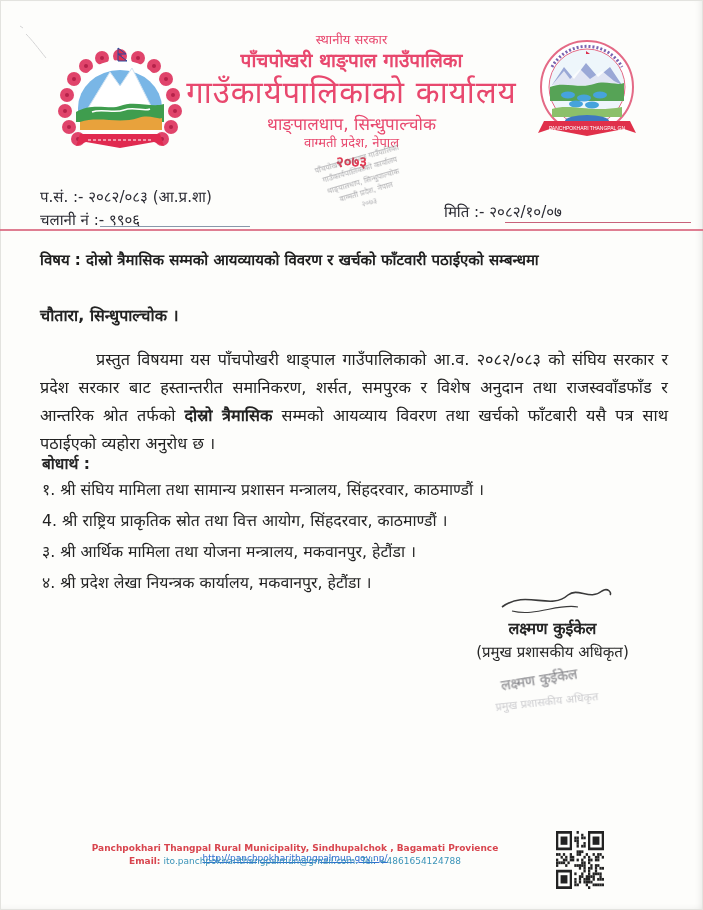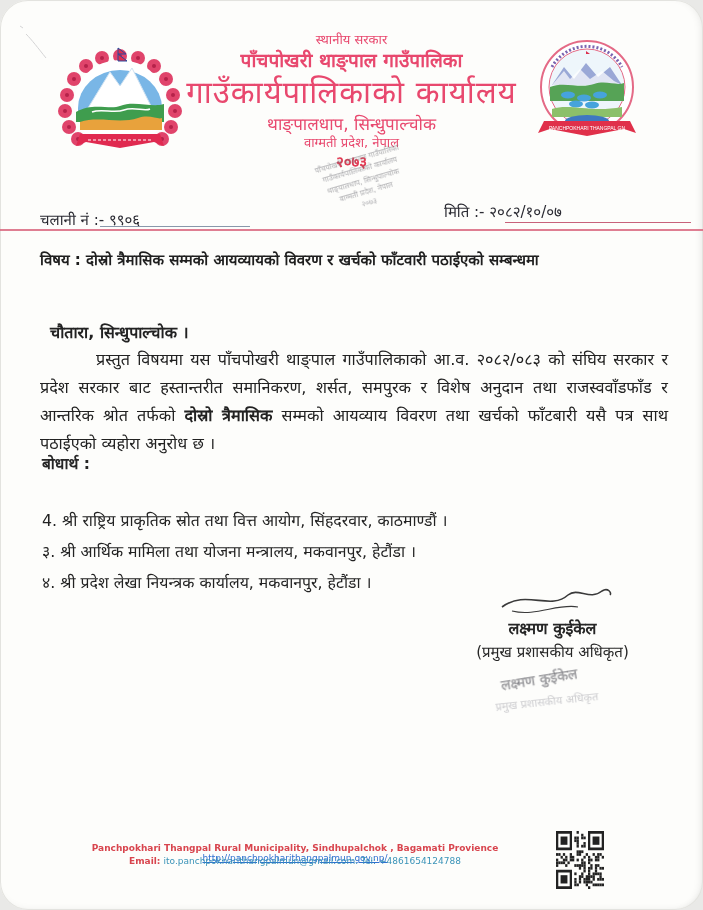--- a/index.html
+++ b/index.html
@@ -2,21 +2,20 @@
 <html><head>
 <meta charset="utf-8">
 <style>
   html,body{margin:0;padding:0;background:#e9e9e7;}
   #page{
     position:relative;width:703px;height:910px;margin:0 auto;
     background:#fdfdfb;overflow:hidden;
     font-family:"DejaVu Sans","Liberation Sans",sans-serif;
     color:#262626;
     box-shadow:inset 0 0 0 1px #e3e3df, inset -6px 0 10px -6px rgba(0,0,0,.12), inset 0 -6px 10px -8px rgba(0,0,0,.10);
-    border-radius:28px;
   }
   .abs{position:absolute;}
   
   .hdr{left:0;right:0;text-align:center;color:#e8486e;}
   .hdr1{top:30px;font-size:13px;}
   .hdr2{top:47px;font-size:19px;font-weight:600;}
   .hdr3{top:70px;font-size:31px;font-weight:500;letter-spacing:1px;}
   .hdr4{top:112px;font-size:17px;}
   .hdr5{top:133px;font-size:13px;}
   .hdr6{top:151px;font-size:15px;color:#e23c55;font-weight:600;}
@@ -29,21 +28,21 @@
   .u-dispatch{left:100px;top:226px;width:150px;height:1px;background:#6b7d96;opacity:.8;}
   .u-date{left:505px;top:222px;width:186px;height:1px;background:#c2506b;opacity:.9;}
   
   .stamp{left:283px;top:152px;width:170px;height:92px;transform:rotate(-16deg);
     color:rgba(108,108,114,.55);font-size:7.5px;text-align:center;line-height:1.5;
     filter:blur(.3px);}
   .stamp div{white-space:nowrap;}
   
   .subject{left:40px;top:249px;width:648px;font-size:15px;font-weight:700;color:#1f1f1f;}
   .addr{left:40px;font-size:16px;font-weight:600;color:#222;}
-  .addr1{top:287px;}.addr2{top:321px;margin-left:10px;}
+  .addr1{top:287px;}.addr2{top:304px;}
   .para{left:40px;top:346px;width:628px;font-size:16.2px;line-height:28px;
     text-align:justify;text-indent:56px;color:#222;}
   .para b{font-weight:700;}
   .cc-label{left:42px;top:452px;font-size:15.5px;font-weight:600;text-align:right;}
   .cc-item{left:42px;font-size:15.8px;color:#222;}
   
   .sig-scribble{left:498px;top:585px;width:118px;height:32px;}
   .sig-name{left:460px;top:617px;width:185px;text-align:center;font-size:16px;font-weight:600;}
   .sig-desig{left:430px;top:641px;width:245px;text-align:center;font-size:15px;}
   .sig-stamp1{left:500px;top:662px;width:170px;transform:rotate(-9deg);
@@ -156,20 +155,24 @@
   <div class="abs hdr hdr6">२०७३</div>
 
   <div class="abs stamp">
     <div>पाँचपोखरी थाङ्पाल गाउँपालिका</div>
     <div>गाउँकार्यपालिकाको कार्यालय</div>
     <div>थाङ्पालधाप, सिन्धुपाल्चोक</div>
     <div>वाग्मती प्रदेश, नेपाल</div>
     <div>२०७३</div>
   </div>
 
+  <div class="abs meta metaline1">
+    <span>प.सं. :-</span>
+    <span>२०८२/०८३ (आ.प्र.शा)</span>
+  </div>
   <div class="abs meta metaline2">
     <span>चलानी नं :-</span>
     <span>९९०६</span>
   </div>
   <div class="abs meta dateline">
     <span>मिति :-</span>
     <span>२०८२/१०/०७</span>
   </div>
   <div class="abs u-dispatch"></div>
   <div class="abs u-date"></div>
@@ -180,20 +183,21 @@
     <span>दोस्रो त्रैमासिक सम्मको आयव्यायको विवरण र खर्चको फाँटवारी पठाईएको सम्बन्धमा</span>
   </div>
 
   <div class="abs addr addr2">चौतारा, सिन्धुपाल्चोक ।</div>
 
   <div class="abs para">
     <span>प्रस्तुत विषयमा यस पाँचपोखरी थाङ्पाल गाउँपालिकाको आ.व. २०८२/०८३  को संघिय सरकार र प्रदेश सरकार बाट हस्तान्तरीत समानिकरण, शर्सत, समपुरक र विशेष अनुदान तथा राजस्ववाँडफाँड र आन्तरिक श्रोत तर्फको </span><b>दोस्रो त्रैमासिक</b><span> सम्मको आयव्याय विवरण तथा खर्चको फाँटबारी यसै पत्र साथ पठाईएको व्यहोरा  अनुरोध छ ।</span>
   </div>
 
   <div class="abs cc-label">बोधार्थ :</div>
+  <div class="abs cc-item" style="top:478px">१. श्री संघिय मामिला तथा सामान्य प्रशासन मन्त्रालय, सिंहदरवार, काठमाण्डौं ।</div>
   <div class="abs cc-item" style="top:509px">4. श्री राष्ट्रिय प्राकृतिक स्रोत तथा वित्त आयोग, सिंहदरवार, काठमाण्डौं ।</div>
   <div class="abs cc-item" style="top:540px">३. श्री आर्थिक मामिला तथा योजना मन्त्रालय, मकवानपुर, हेटौंडा ।</div>
   <div class="abs cc-item" style="top:571px">४. श्री प्रदेश लेखा नियन्त्रक कार्यालय, मकवानपुर, हेटौंडा ।</div>
 
   <svg class="abs sig-scribble" viewBox="0 0 118 32">
     <path d="M4,22 C28,4 52,26 70,10 C80,2 92,16 104,6 C110,2 114,8 112,10" stroke="#3a3a3a" stroke-width="1.6" fill="none"></path>
     <path d="M14,26 C38,32 60,18 80,22" stroke="#3a3a3a" stroke-width="1.2" fill="none"></path>
   </svg>
   <div class="abs sig-name">लक्ष्मण कुईकेल</div>
   <div class="abs sig-desig">(प्रमुख प्रशासकीय अधिकृत)</div>

